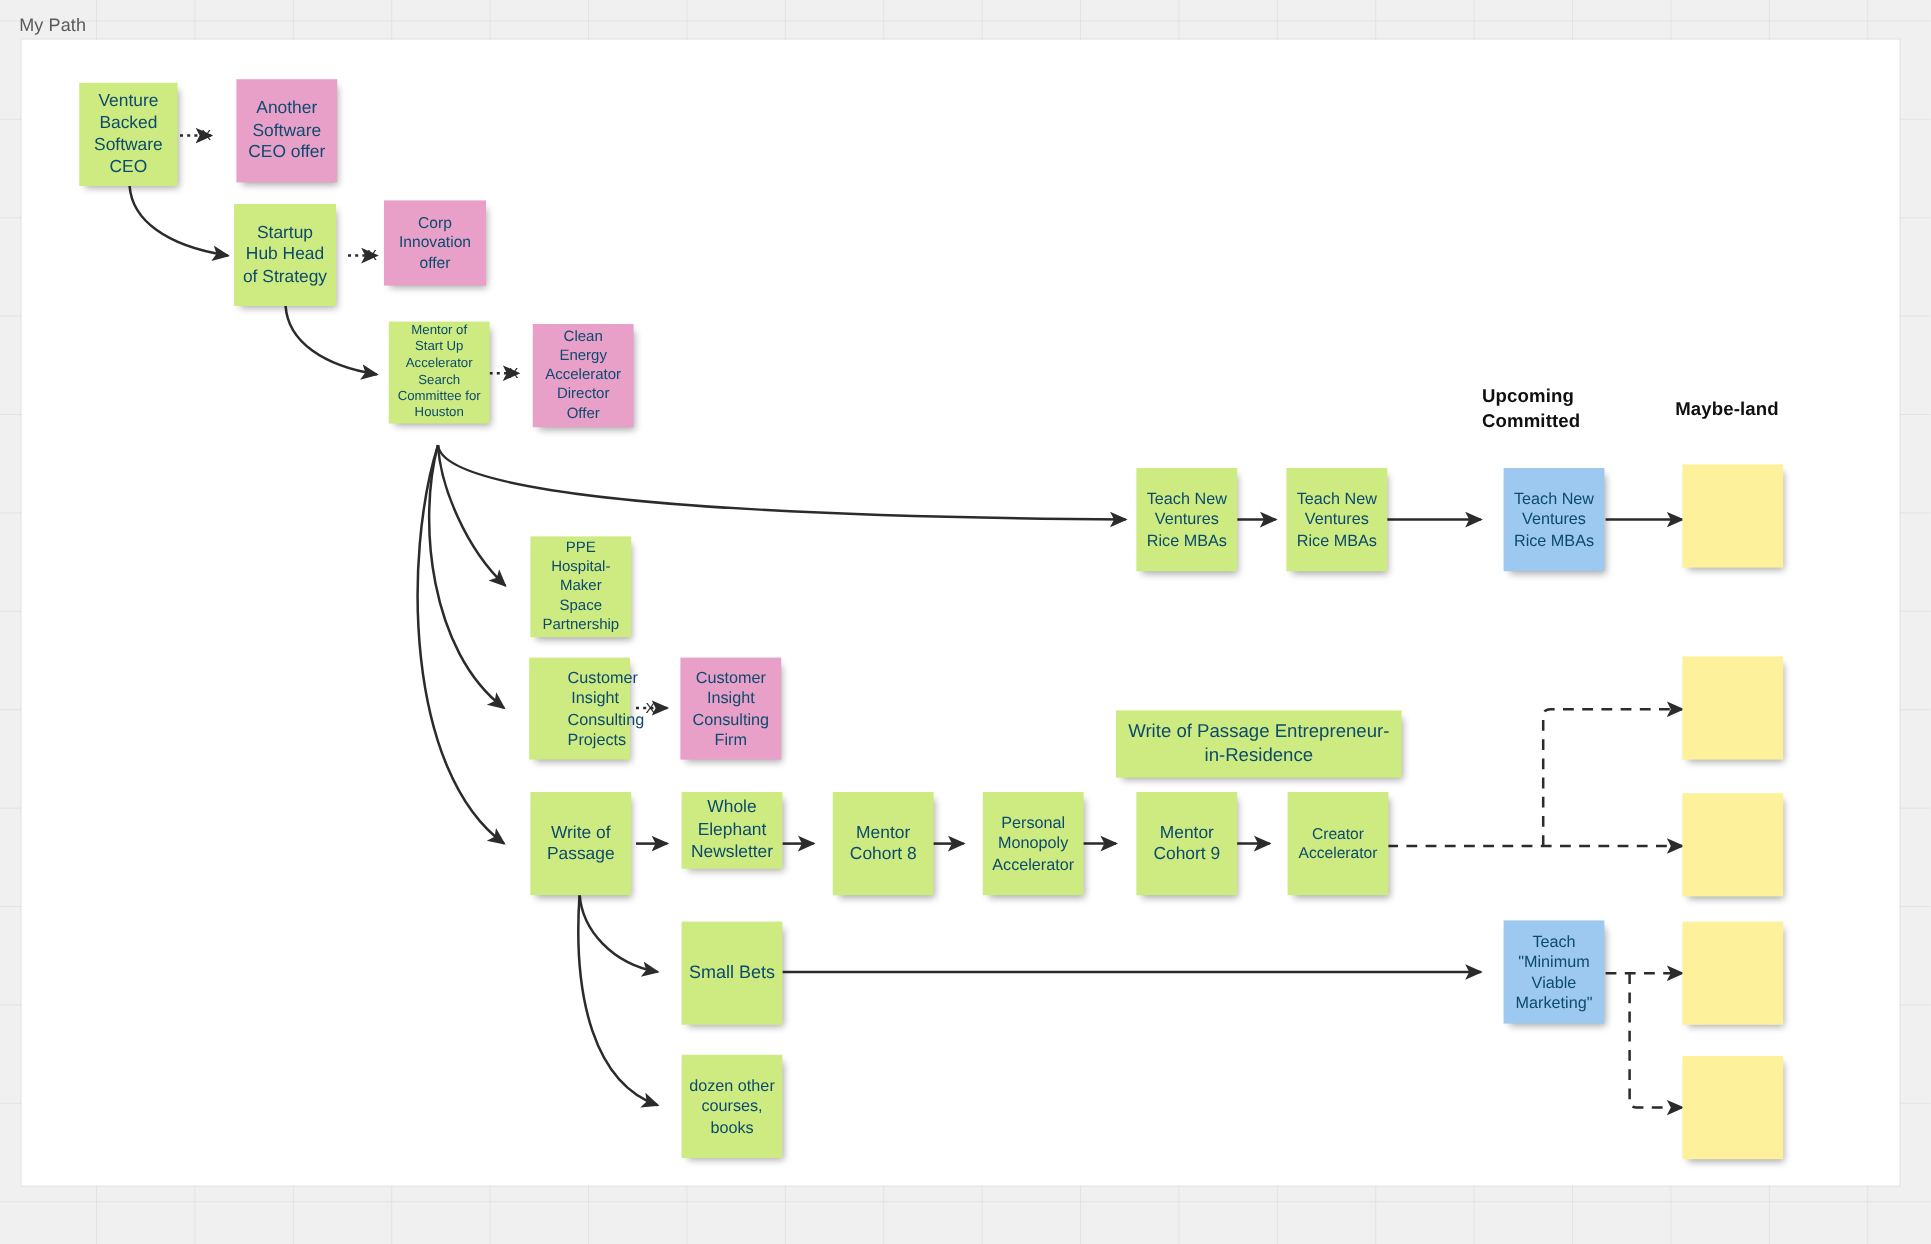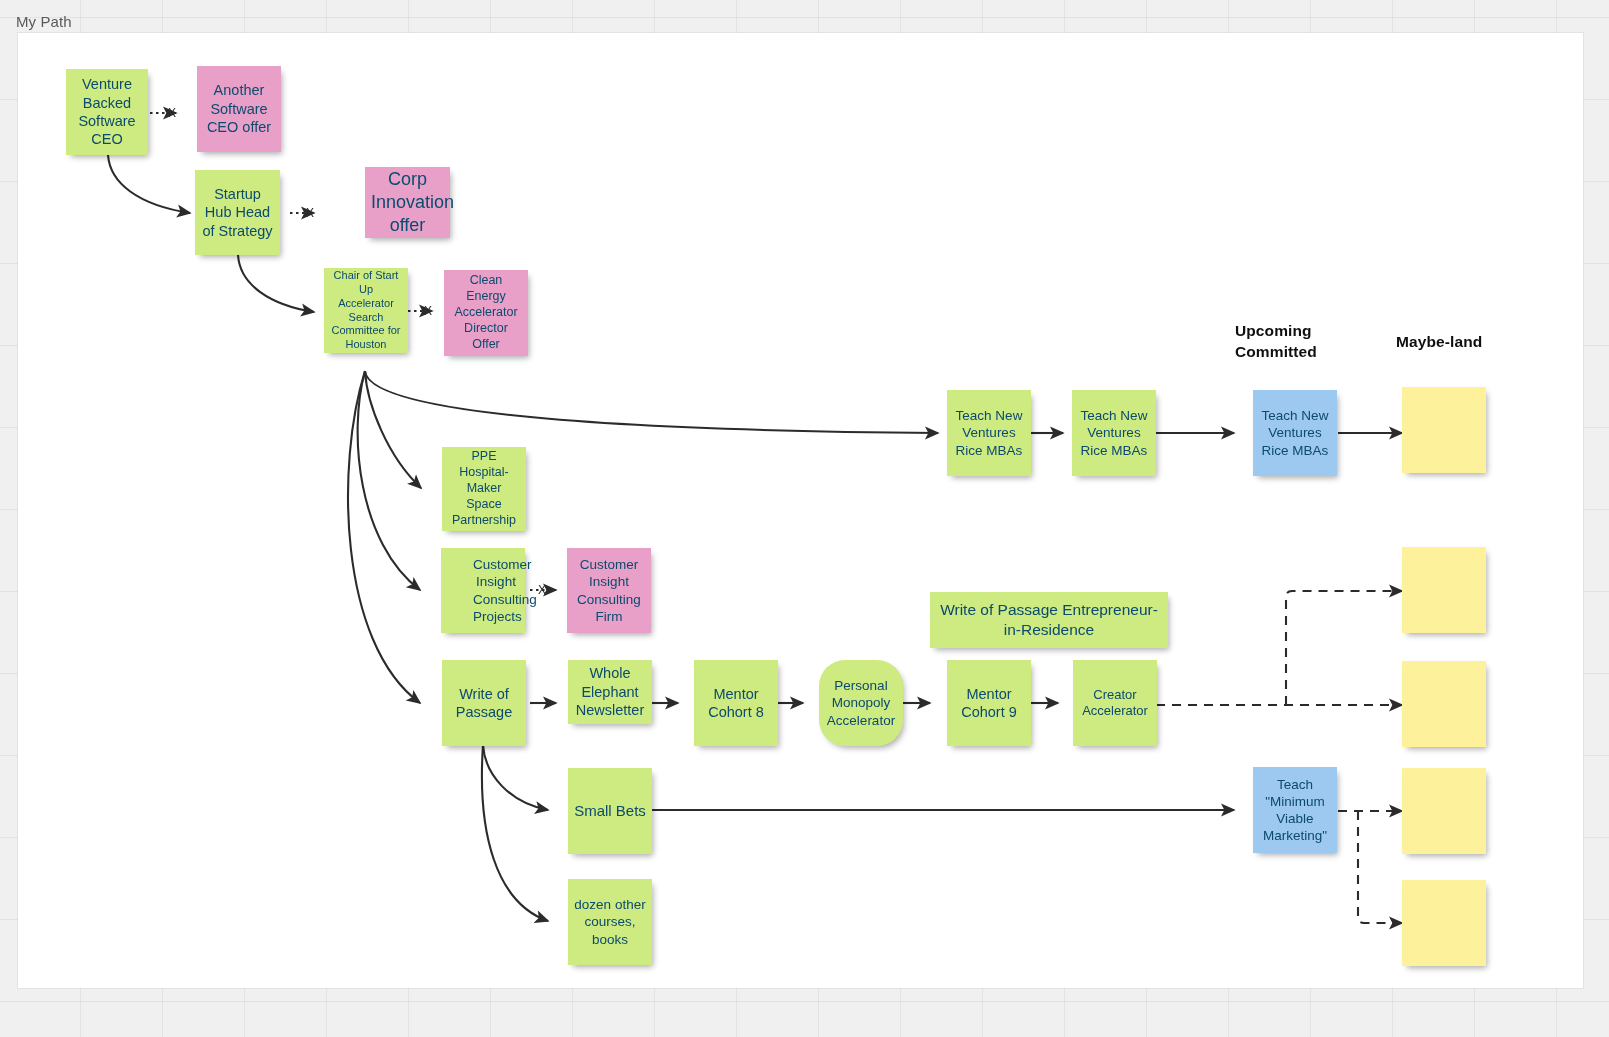--- a/index.html
+++ b/index.html
@@ -147,26 +147,26 @@
     </div>
 
     <div class="note pink" style="left:179px; top:33px; width:84px; height:86px; font-size:14.5px;">
       <span class="txt">Another Software CEO offer</span>
     </div>
 
     <div class="note green" style="left:177px; top:137px; width:85px; height:85px; font-size:14.5px;">
       <span class="txt">Startup Hub Head of Strategy</span>
     </div>
 
-    <div class="note pink" style="left:302px; top:134px; width:85px; height:71px; font-size:18px;margin-left:45px;">
+    <div class="note pink" style="left:302px; top:134px; width:85px; height:71px; font-size:13px;">
       <span class="txt">Corp Innovation offer</span>
     </div>
 
     <div class="note green" style="left:306px; top:235px; width:84px; height:85px; font-size:11px;">
-      <span class="txt">Chair of Start Up Accelerator Search Committee for Houston</span>
+      <span class="txt">Mentor of Start Up Accelerator Search Committee for Houston</span>
     </div>
 
     <div class="note green" style="left:424px; top:414px; width:84px; height:84px; font-size:12.5px;">
       <span class="txt">PPE Hospital-Maker Space Partnership</span>
     </div>
 
     <div class="note pink" style="left:426px; top:237px; width:84px; height:86px; font-size:12.5px;">
       <span class="txt">Clean Energy Accelerator Director Offer</span>
     </div>
 
@@ -183,21 +183,21 @@
     </div>
 
     <div class="note green" style="left:550px; top:627px; width:84px; height:64px; font-size:14.5px;">
       <span class="txt">Whole Elephant Newsletter</span>
     </div>
 
     <div class="note green" style="left:676px; top:627px; width:84px; height:86px; font-size:14.5px;">
       <span class="txt">Mentor Cohort 8</span>
     </div>
 
-    <div class="note green" style="left:801px; top:627px; width:84px; height:86px; font-size:13.5px;border-radius:26px;">
+    <div class="note green" style="left:801px; top:627px; width:84px; height:86px; font-size:13.5px;">
       <span class="txt">Personal Monopoly Accelerator</span>
     </div>
 
     <div class="note green" style="left:929px; top:627px; width:84px; height:86px; font-size:14.5px;">
       <span class="txt">Mentor Cohort 9</span>
     </div>
 
     <div class="note green" style="left:1055px; top:627px; width:84px; height:86px; font-size:13px;">
       <span class="txt">Creator Accelerator</span>
     </div>

